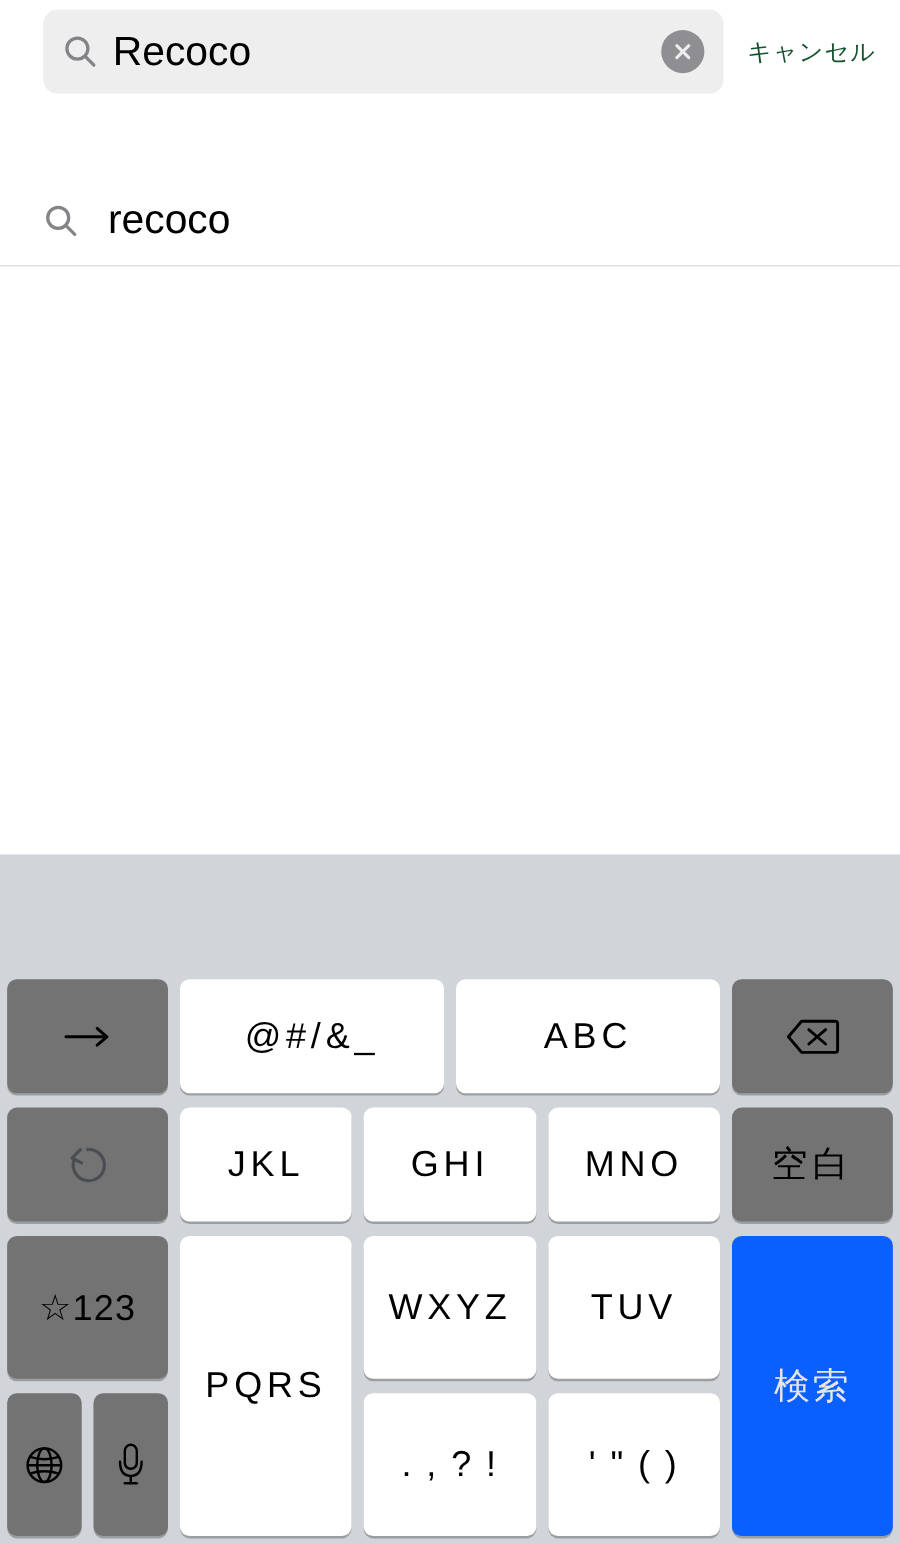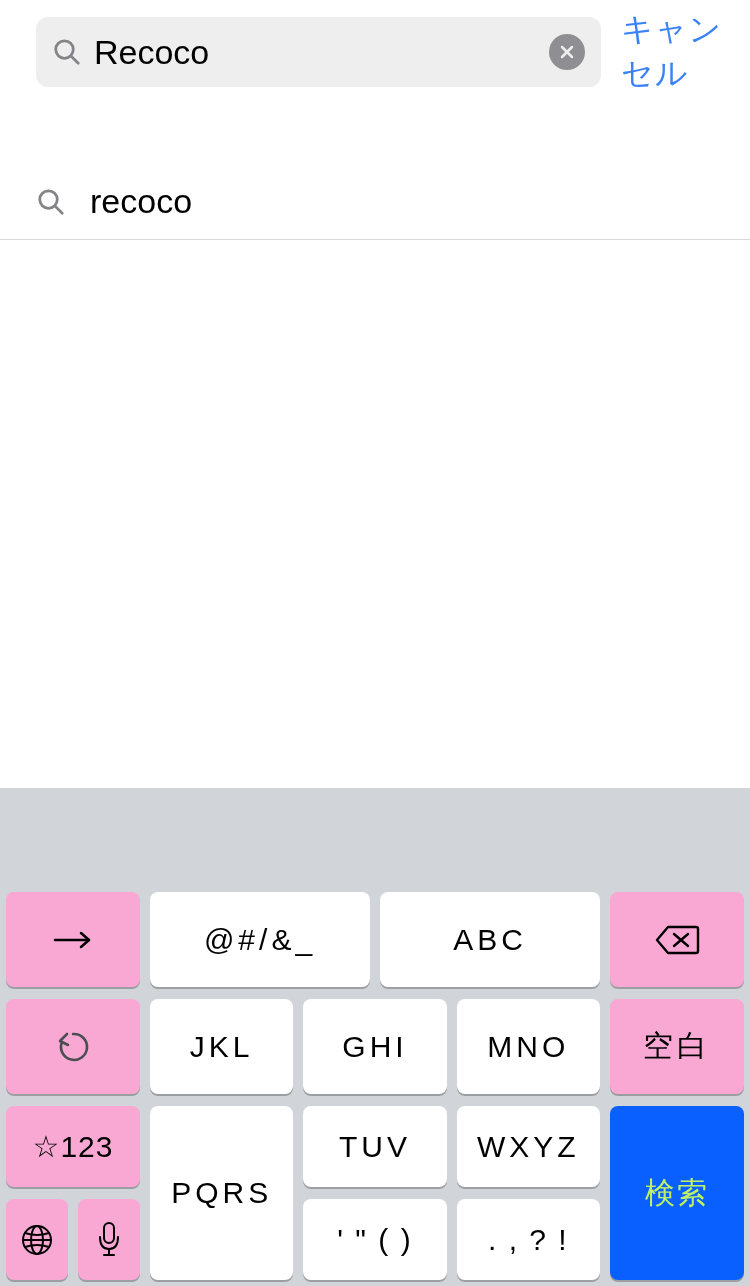--- a/index.html
+++ b/index.html
@@ -53,22 +53,22 @@
       height: 36px;
       border-radius: 50%;
       background: #8e8e93;
       display: flex;
       align-items: center;
       justify-content: center;
       flex-shrink: 0;
       cursor: pointer;
     }
     .cancel-link {
-      color: #3b82f6;
-      font-size: 32px;
+      color: #14532d;
+      font-size: 20px;
       letter-spacing: 1px;
       cursor: pointer;
     }
     .suggestions {
       margin-top: 60px;
     }
     .suggestion-row {
       display: flex;
       align-items: center;
       padding: 18px 36px;
@@ -92,46 +92,46 @@
     }
     .kb-toolbar {
       height: 84px;
     }
     .kb-row {
       display: flex;
       gap: 10px;
       height: 95px;
     }
     .kb-row.tall {
-      height: 174px;
+      height: 250px;
     }
     .kb-col {
       display: flex;
       flex-direction: column;
       gap: 12px;
     }
     .kb-key {
       background: #ffffff;
       border-radius: 8px;
       box-shadow: 0 2px 0 rgba(0,0,0,0.25);
       display: flex;
       align-items: center;
       justify-content: center;
       font-size: 30px;
       letter-spacing: 4px;
       color: #000;
       cursor: pointer;
       user-select: none;
     }
     .kb-key.gray {
-      background: #f9a8d4;
+      background: #737373;
     }
     .kb-key.blue {
       background: #0a60ff;
-      color: #bef264;
+      color: #e5e5e5;
       letter-spacing: 2px;
       text-align: center;
     }
     .kb-side {
       width: 134px;
       flex-shrink: 0;
     }
     .kb-main {
       flex: 1;
     }
@@ -232,22 +232,22 @@
             <line x1="13" y1="28" x2="13" y2="34" stroke="#000" stroke-width="2"></line>
             <line x1="8" y1="34" x2="18" y2="34" stroke="#000" stroke-width="2" stroke-linecap="round"></line>
           </svg>
         </div>
       </div>
     </div>
     <div class="kb-col kb-main">
       <div class="kb-key kb-half">PQRS</div>
     </div>
     <div class="kb-col kb-main">
+      <div class="kb-key kb-half">WXYZ</div>
+      <div class="kb-key kb-half" style="letter-spacing:2px;">. , ? !</div>
+    </div>
+    <div class="kb-col kb-main">
       <div class="kb-key kb-half">TUV</div>
       <div class="kb-key kb-half" style="letter-spacing:2px;">' " ( )</div>
     </div>
-    <div class="kb-col kb-main">
-      <div class="kb-key kb-half">WXYZ</div>
-      <div class="kb-key kb-half" style="letter-spacing:2px;">. , ? !</div>
-    </div>
     <div class="kb-key blue kb-side">検索</div>
   </div>
 </div>
 
 </body></html>

